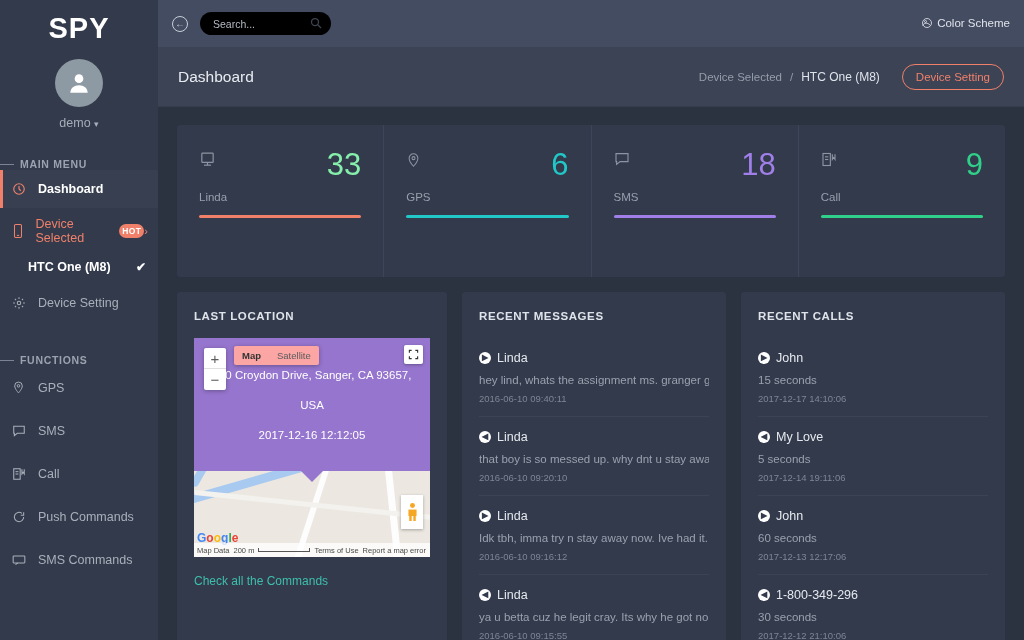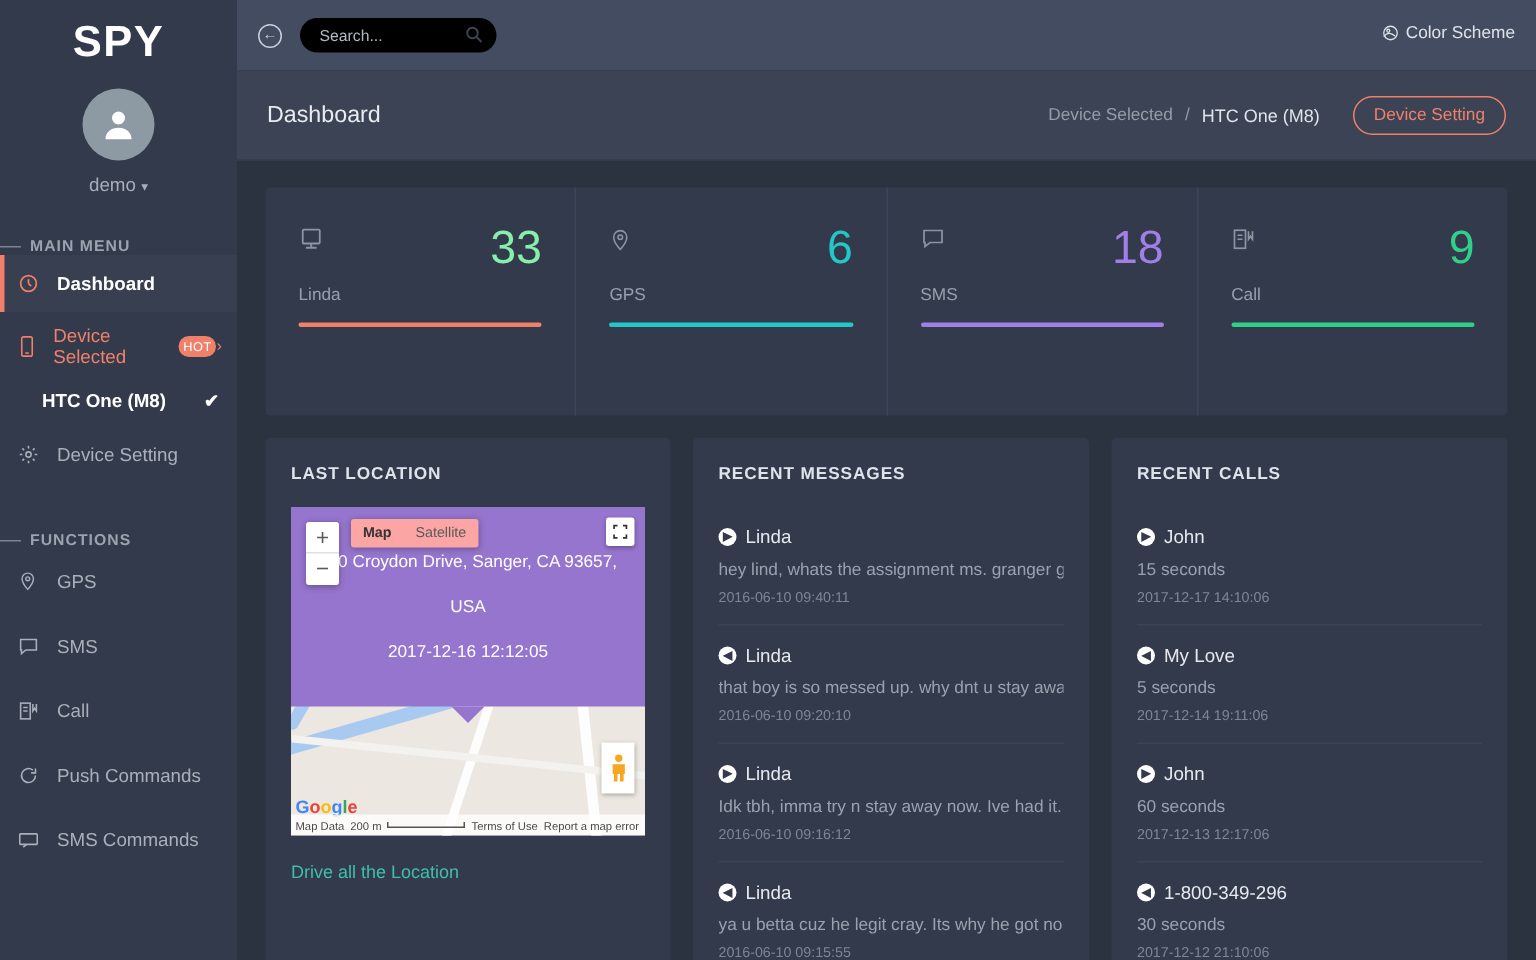--- a/index.html
+++ b/index.html
@@ -74,21 +74,21 @@
   }
   .nav-item.active:before {
     content: ""; position: absolute; left: 0; top: 0; bottom: 0;
     width: 3px; background: #f0806a;
   }
   .nav-item.active .ico { color: #f0806a; }
   .nav-item.device-sel { color: #f0806a; margin-top: 4px; }
   .nav-item.device-sel .ico { color: #f0806a; }
   .badge-hot {
     background: #f0806a; color: #fff;
-    font-size: 8.5px; font-weight: normal;
+    font-size: 8.5px; font-weight: bold;
     padding: 2px 3px; border-radius: 9px;
     margin-left: 6px; letter-spacing: .4px;
   }
   .chev { margin-left: auto; margin-right: 10px; color: #f0806a; font-size: 11px; }
   .sub-item {
     display: flex; align-items: center;
     height: 34px;
     padding-left: 28px;
     color: #ffffff; font-size: 12.5px; font-weight: bold;
     cursor: pointer;
@@ -552,21 +552,21 @@
             </div>
 
             <div class="map-footer">
               <span>Map Data</span>
               <span>200 m</span>
               <span class="scalebar"></span>
               <span>Terms of Use</span>
               <span>Report a map error</span>
             </div>
           </div>
-          <span class="check-link">Drive all the Location</span>
+          <span class="check-link">Check all the Commands</span>
         </div>
 
         <div class="panel msgs">
           <div class="panel-title">RECENT MESSAGES</div>
 
           <div class="row">
             <div class="row-title">
               <span class="dir">▶</span>
               <span>Linda</span>
             </div>

